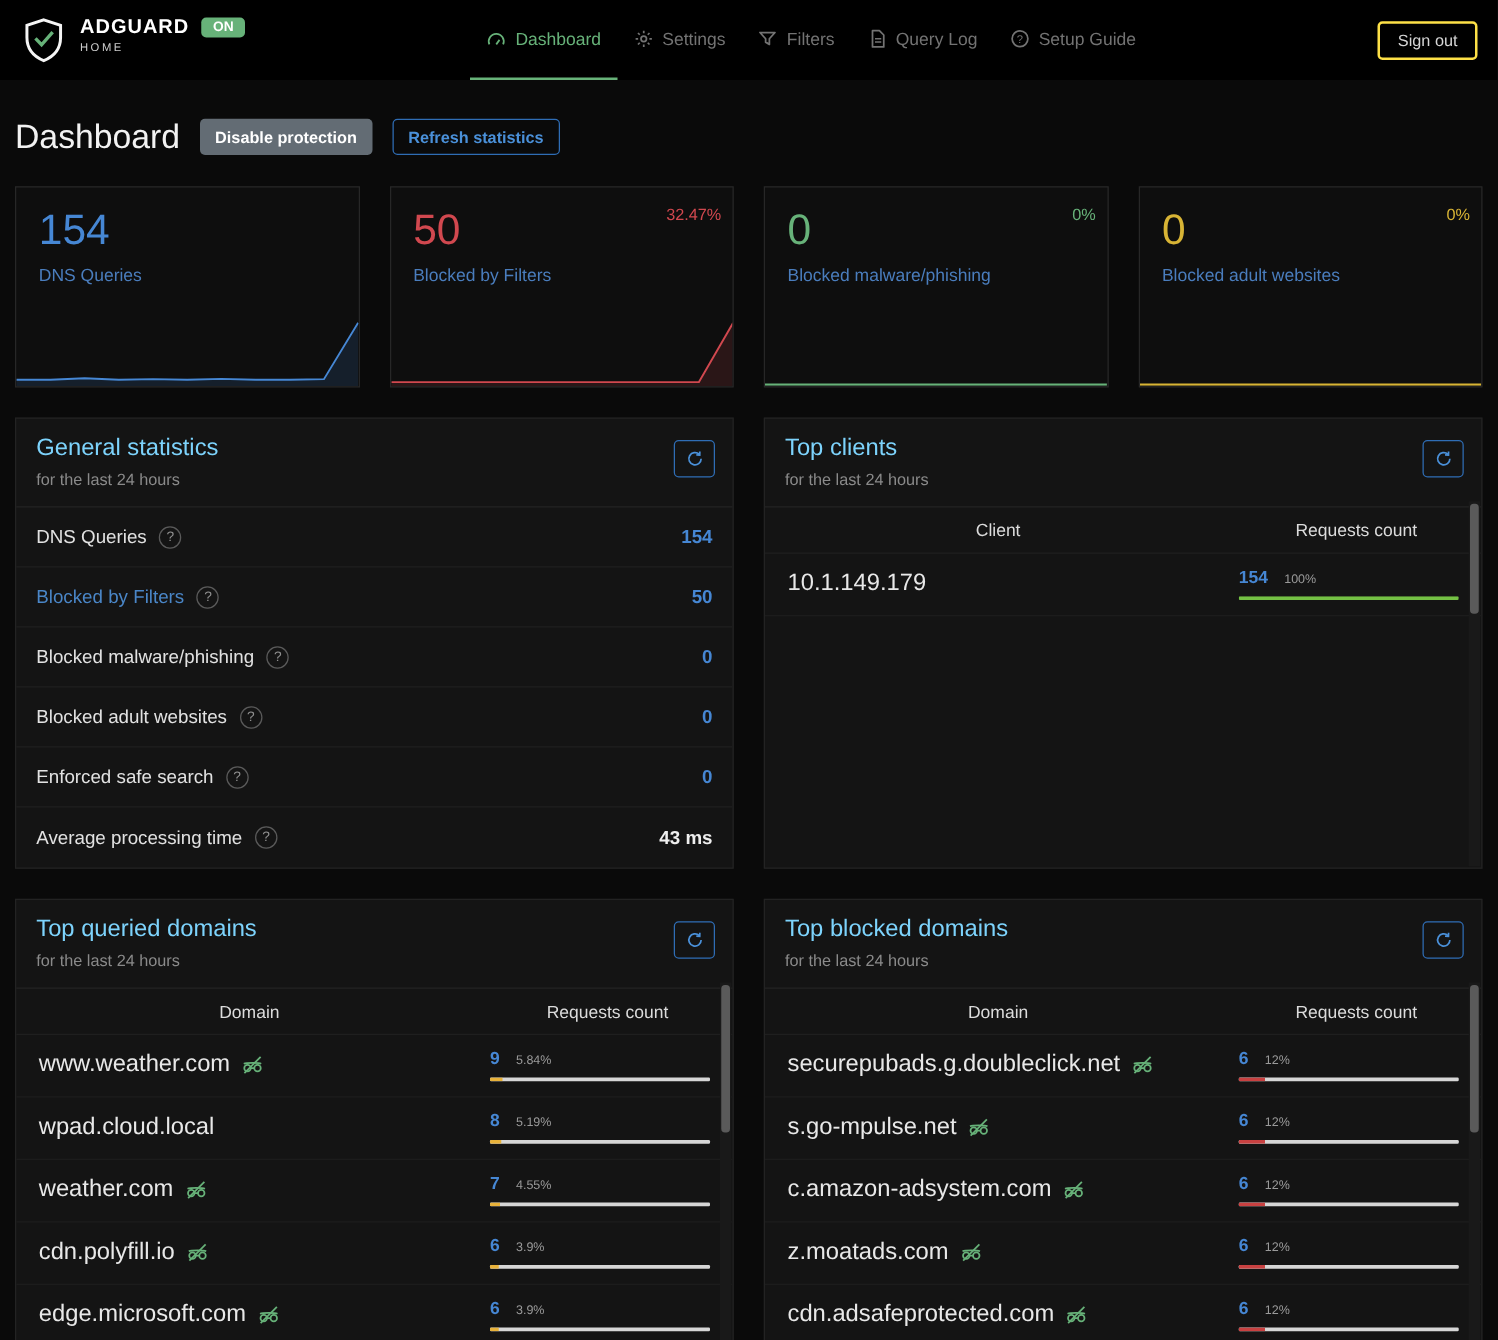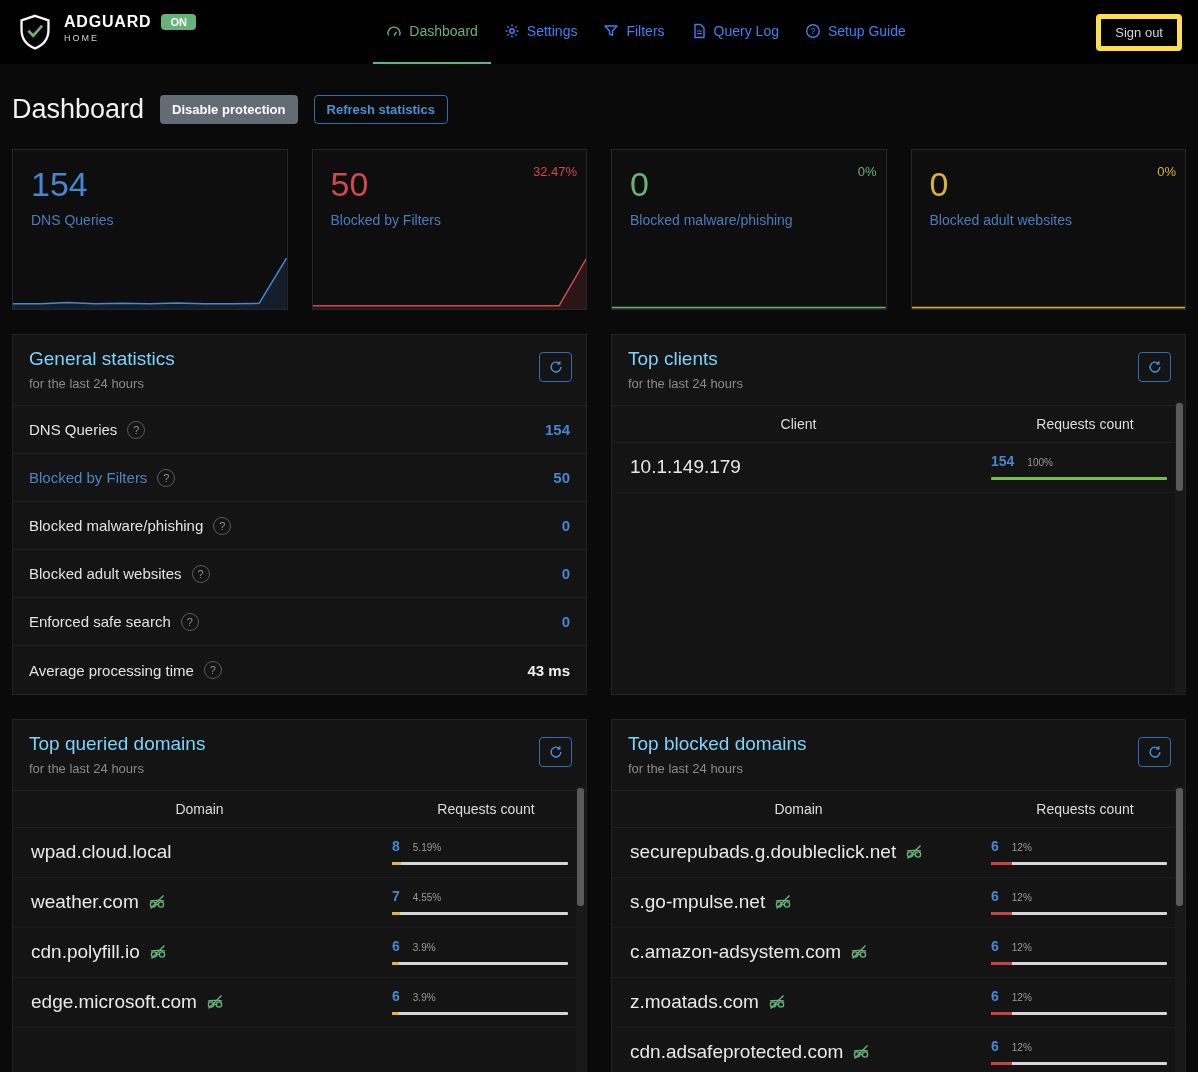--- a/index.html
+++ b/index.html
@@ -11,24 +11,24 @@
   }
   
   .navbar { height: 64px; background: #000; display: flex; align-items: center; padding: 0 16px; }
   .brand { display: flex; align-items: flex-start; gap: 10px; cursor: pointer; }
   .brand svg { width: 38px; height: 38px; }
   .brand-row { display: flex; align-items: center; }
   .brand-title { font-size: 16px; font-weight: bold; color: #fff; letter-spacing: .8px; }
   .on-badge { background: #67b279; color: #fff; font-size: 11px; font-weight: bold; padding: 2px 9px; border-radius: 4px; margin-left: 10px; }
   .brand-sub { font-size: 9px; color: #cfcfcf; letter-spacing: 2px; margin-top: 2px; }
   .nav { display: flex; margin: 0 auto; height: 64px; }
-  .nav-item { display: flex; align-items: center; gap: 7px; color: #3b82f6; font-size: 14px; padding: 0 13px; height: 64px; border-bottom: 2px solid transparent; cursor: pointer; text-decoration: none; }
+  .nav-item { display: flex; align-items: center; gap: 7px; color: #737373; font-size: 14px; padding: 0 13px; height: 64px; border-bottom: 2px solid transparent; cursor: pointer; text-decoration: none; }
   .nav-item svg { width: 16px; height: 16px; }
   .nav-item.active { color: #67b279; border-bottom-color: #67b279; }
-  .signout { background: transparent; border: 5px solid #fde047; color: #d6d6d6; font-size: 13px; padding: 6px 14px; border-radius: 4px; cursor: pointer; font-family: inherit; }
+  .signout { background: transparent; border: 2px solid #fde047; color: #d6d6d6; font-size: 13px; padding: 6px 14px; border-radius: 4px; cursor: pointer; font-family: inherit; }
   
   .content { padding: 0 12px; }
   .page-head { display: flex; align-items: center; gap: 16px; margin-top: 30px; }
   .page-title { font-size: 27px; font-weight: 500; color: #f2f2f2; }
   .btn-gray { background: #636c74; color: #fff; border: none; border-radius: 4px; font-size: 13px; font-weight: 600; padding: 7px 12px; cursor: pointer; font-family: inherit; }
   .btn-outline-blue { background: transparent; border: 1px solid #2f6db5; color: #4a90d9; border-radius: 4px; font-size: 13px; font-weight: 600; padding: 6px 12px; cursor: pointer; font-family: inherit; }
   
   .cards { display: grid; grid-template-columns: repeat(4, 1fr); gap: 24px; margin-top: 24px; }
   .card { position: relative; height: 161px; background: #0e0e0e; border: 1px solid #272727; padding: 16px 18px; overflow: hidden; }
   .card-value { font-size: 34px; line-height: 1.1; font-weight: 400; }
@@ -281,20 +281,40 @@
               <path d="M13.6 8a5.6 5.6 0 1 1-1.7-4" fill="none" stroke="currentColor" stroke-width="1.6"></path>
               <path d="M12.4 1.4l-.1 3.2-3.1-.2" fill="none" stroke="currentColor" stroke-width="1.6"></path>
             </svg>
         </button>
       </div>
       <div class="thead">
         <div class="th th-main">Domain</div>
         <div class="th th-count">Requests count</div>
       </div>
 
+      <div class="trow">
+        <div class="td-main">
+          <span>www.weather.com</span>
+          <svg viewBox="0 0 18 18">
+              <circle cx="5" cy="11.5" r="2.6" fill="none" stroke="currentColor" stroke-width="1.4"></circle>
+              <circle cx="13" cy="11.5" r="2.6" fill="none" stroke="currentColor" stroke-width="1.4"></circle>
+              <path d="M7.6 11.5h2.8M2 8c2-.9 12-.9 14 0" fill="none" stroke="currentColor" stroke-width="1.4"></path>
+              <path d="M2.5 15.5 15.5 2.5" stroke="currentColor" stroke-width="1.4"></path>
+            </svg>
+        </div>
+        <div class="td-count">
+          <div class="count-line">
+              <span class="count">9</span>
+              <span class="pct">5.84%</span>
+            </div>
+          <div class="bar">
+              <div class="bar-fill fill-yellow" style="width: 5.84%;"></div>
+            </div>
+        </div>
+      </div>
 
       <div class="trow">
         <div class="td-main">
           <span>wpad.cloud.local</span>
         </div>
         <div class="td-count">
           <div class="count-line">
               <span class="count">8</span>
               <span class="pct">5.19%</span>
             </div>

